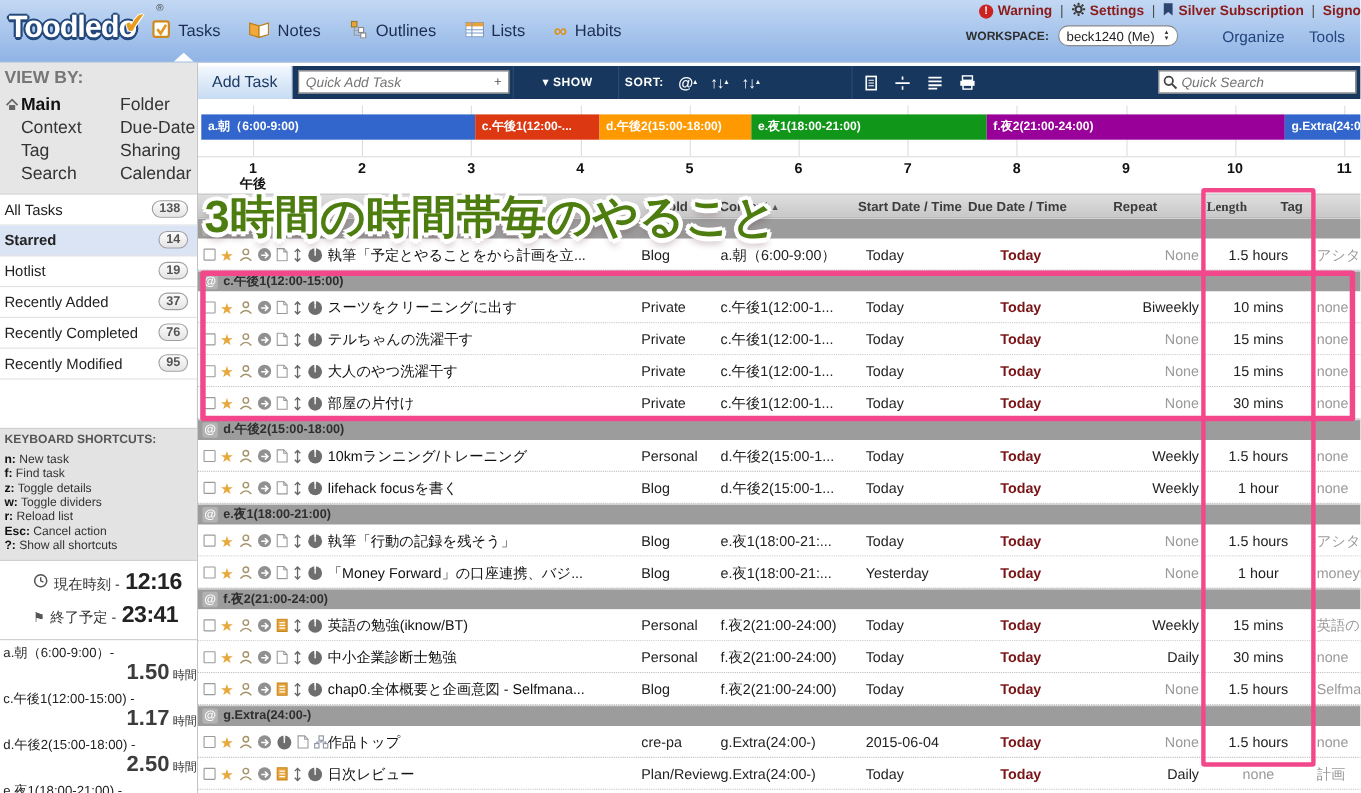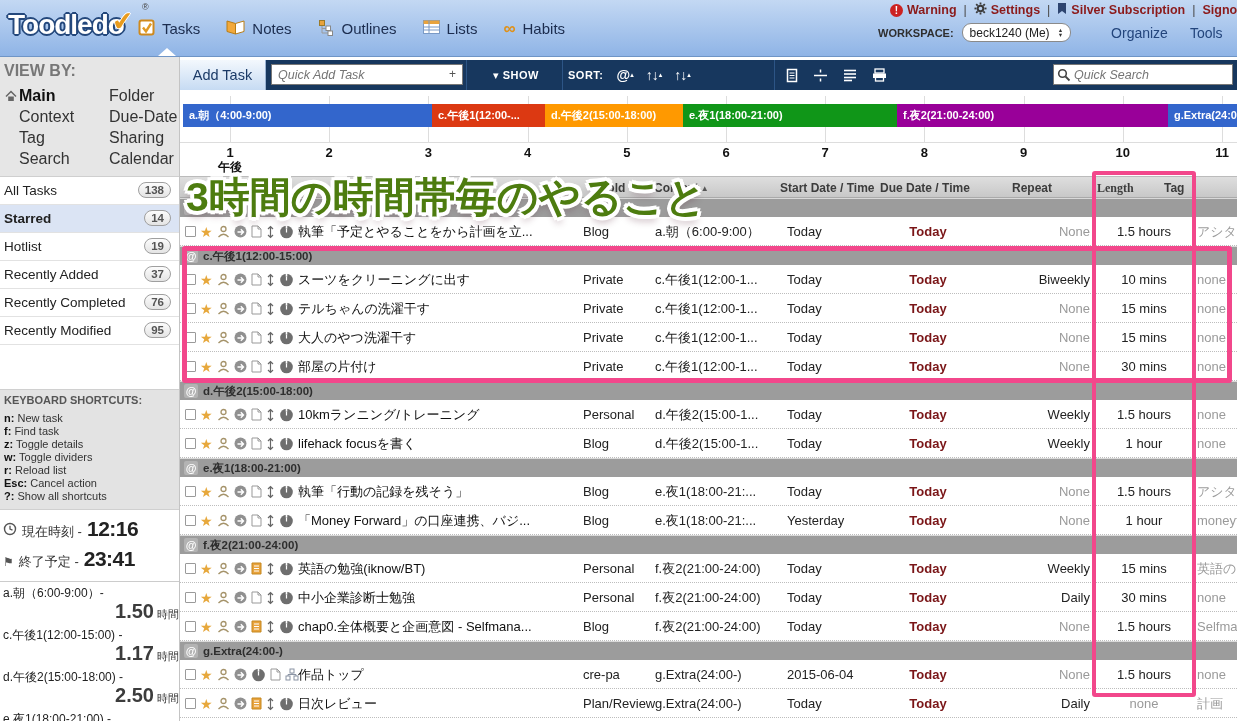--- a/index.html
+++ b/index.html
@@ -45,21 +45,21 @@
   .side-row{position:relative;height:28px;line-height:28px;padding-left:4px;border-bottom:1px solid #e2e2e2;
     font-size:13.5px;color:#222;cursor:pointer;}
   .side-row.active{background:#dbe4f4;font-weight:bold;}
   .badge{position:absolute;right:8px;top:5px;height:16px;line-height:15px;min-width:20px;text-align:center;
     background:linear-gradient(#fcfcfc,#e4e4e4);border:1px solid #9f9f9f;border-radius:8px;
     font-size:11.5px;font-weight:bold;color:#555;padding:0 6px;}
   .shortcuts{background:#e3e3e3;margin-top:44px;padding:4px 0 6px 4px;border-top:1px solid #d0d0d0;border-bottom:1px solid #d0d0d0;}
   .sc-title{font-size:11px;font-weight:bold;color:#555;margin-bottom:6px;}
   .sc-item{font-size:11px;color:#333;line-height:13px;}
   .sc-item b{color:#111;}
-  .status{padding:7px 0 4px 3px;background:#fff;}
+  .status{padding:7px 0 4px 3px;background:#fff;margin-left:27px;}
   .status-line{display:flex;align-items:baseline;gap:5px;margin-bottom:6px;}
   .status-label{font-size:13px;color:#333;}
   .status-value{font-size:21px;font-weight:bold;color:#222;letter-spacing:-0.5px;}
   .summary{border-top:1px solid #ccc;padding:4px 0 0 3px;background:#fff;}
   .sum-entry{margin-bottom:3px;}
   .sum-label{font-size:12px;color:#222;line-height:15px;}
   .sum-value{font-size:20px;font-weight:bold;color:#3c3c3c;line-height:21px;text-align:right;}
   .sum-unit{font-size:11px;font-weight:normal;color:#333;margin-left:3px;}
   .flag-ic{color:#555;font-size:12px;}
 
@@ -375,21 +375,21 @@
         <div class="tl-grid" style="left: 645.2px;"></div>
         <div class="tl-hour" style="left: 645.2px;">7</div>
         <div class="tl-grid" style="left: 744.4px;"></div>
         <div class="tl-hour" style="left: 744.4px;">8</div>
         <div class="tl-grid" style="left: 843.6px;"></div>
         <div class="tl-hour" style="left: 843.6px;">9</div>
         <div class="tl-grid" style="left: 942.8px;"></div>
         <div class="tl-hour" style="left: 942.8px;">10</div>
         <div class="tl-grid" style="left: 1042px;"></div>
         <div class="tl-hour" style="left: 1042px;">11</div>
-        <div class="tl-block" style="left: 3px; width: 249px; background: rgb(51, 102, 204);">a.朝（4:00-9:00)</div>
+        <div class="tl-block" style="left: 3px; width: 249px; background: rgb(51, 102, 204);">a.朝（6:00-9:00)</div>
         <div class="tl-block" style="left: 252px; width: 113px; background: rgb(220, 57, 18);">c.午後1(12:00-...</div>
         <div class="tl-block" style="left: 365px; width: 138px; background: rgb(255, 153, 0);">d.午後2(15:00-18:00)</div>
         <div class="tl-block" style="left: 503px; width: 214px; background: rgb(16, 150, 24);">e.夜1(18:00-21:00)</div>
         <div class="tl-block" style="left: 717px; width: 271px; background: rgb(153, 0, 153);">f.夜2(21:00-24:00)</div>
         <div class="tl-block" style="left: 988px; width: 69px; background: rgb(51, 102, 204);">g.Extra(24:00-)</div>
       </div>
 
     <div class="thead">
         <span class="th" style="left: 170px;">Task</span>
         <span class="th" style="left: 420px;">Fold</span>

